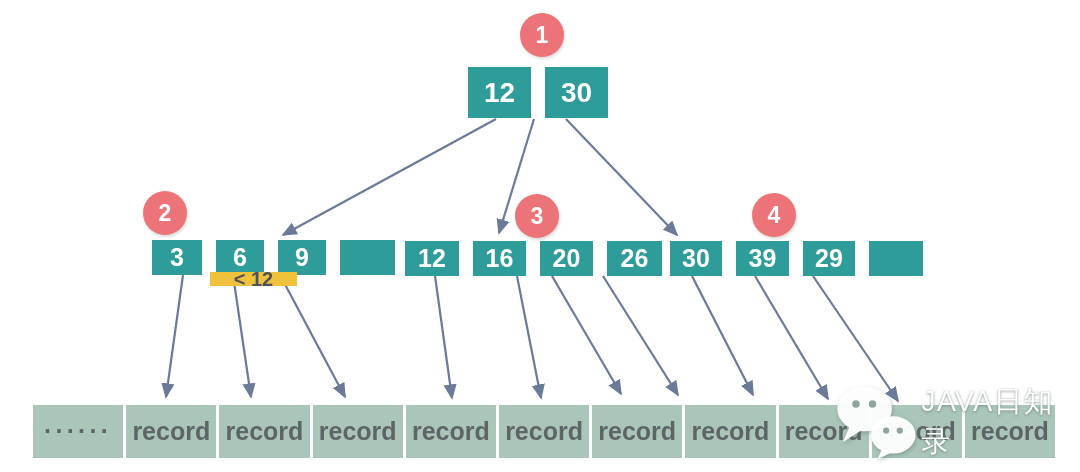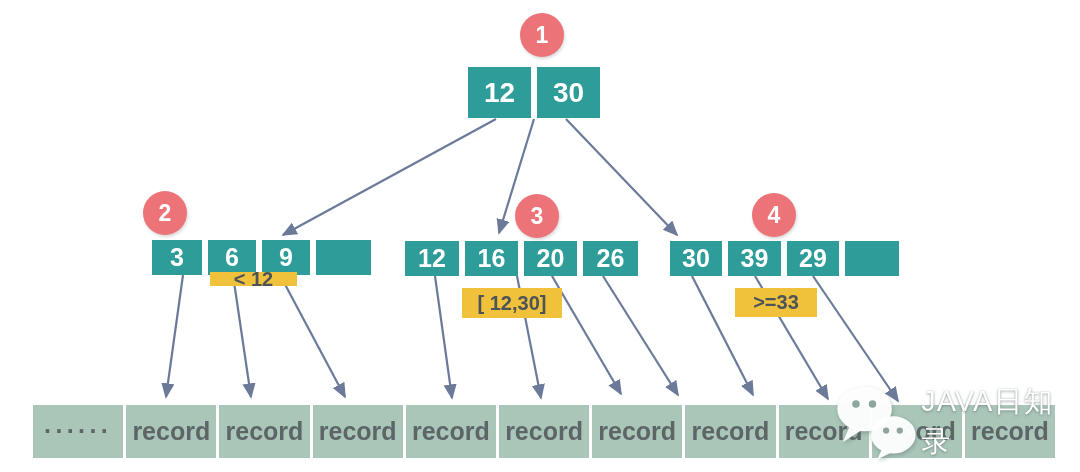--- a/index.html
+++ b/index.html
@@ -1,21 +1,21 @@
 <!DOCTYPE html>
 <html><head>
 <meta charset="utf-8">
 <style>
   html,body{margin:0;padding:0;background:#ffffff;}
   .canvas{
     position:relative;width:1080px;height:472px;background:#ffffff;
     font-family:"Liberation Sans",sans-serif;overflow:hidden;
   }
   .arrows{position:absolute;left:0;top:0;z-index:1;}
-  .node{position:absolute;display:flex;gap:6px;z-index:2;}
+  .node{position:absolute;display:flex;gap:14px;z-index:2;}
   .cell{
     background:#2e9c99;color:#ffffff;display:flex;align-items:center;justify-content:center;
     font-weight:bold;
   }
   .root .cell{font-size:28px;}
   .child .cell{font-size:25px;}
   .badge{
     position:absolute;width:44px;height:44px;border-radius:50%;
     background:#ec7377;color:#ffffff;font-weight:bold;font-size:23px;
     display:flex;align-items:center;justify-content:center;z-index:4;
@@ -99,22 +99,20 @@
   </div>
 
   <div class="node child" style="left:670px;top:241px;height:35px;">
     <div class="cell" style="width:52px;">30</div>
     <div class="cell" style="width:53px;">39</div>
     <div class="cell" style="width:52px;">29</div>
     <div class="cell" style="width:54px;"></div>
   </div>
 
   <div class="range-label" style="left:210px;top:272px;width:87px;height:14px;">&lt; 12</div>
-  <div class="range-label" style="left:462px;top:288px;width:100px;height:30px;">[ 12,30]</div>
-  <div class="range-label" style="left:735px;top:288px;width:82px;height:29px;">&gt;=33</div>
 
   <div class="leaf-row">
     <div class="leaf-cell dots">······</div>
     <div class="leaf-cell">record</div>
     <div class="leaf-cell">record</div>
     <div class="leaf-cell">record</div>
     <div class="leaf-cell">record</div>
     <div class="leaf-cell">record</div>
     <div class="leaf-cell">record</div>
     <div class="leaf-cell">record</div>

